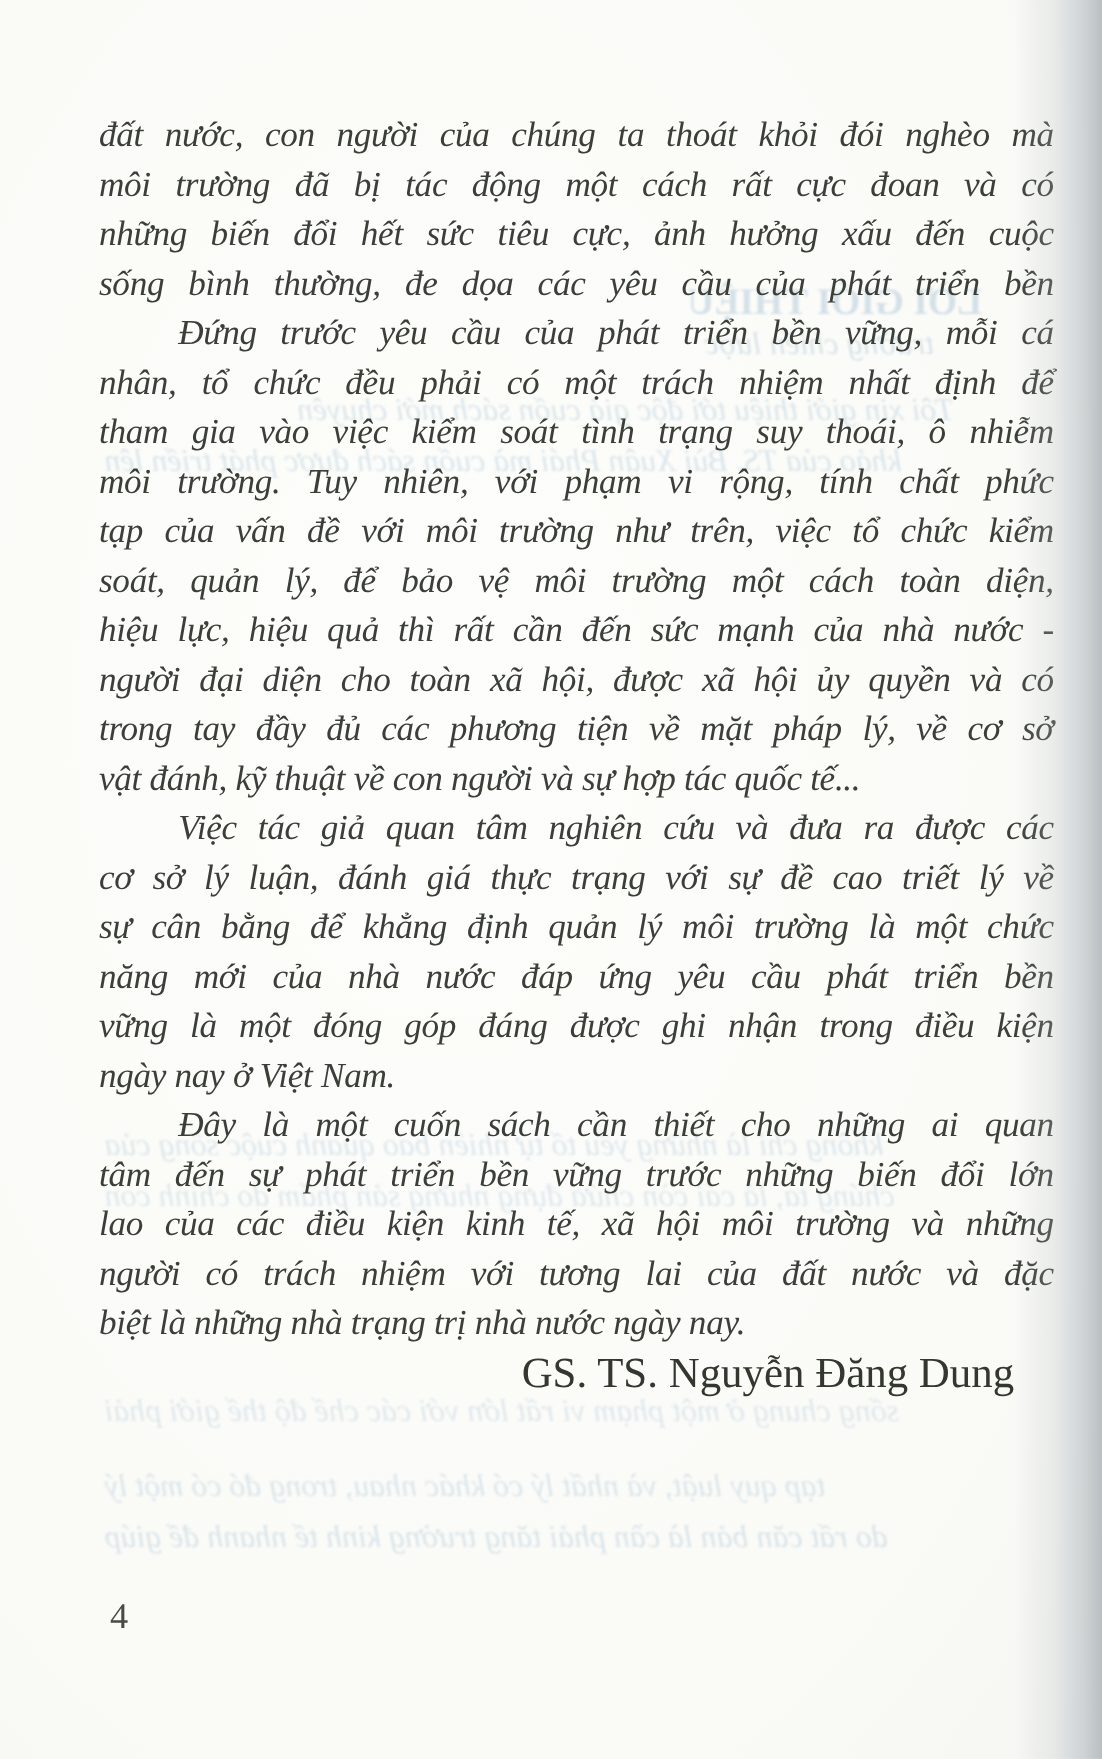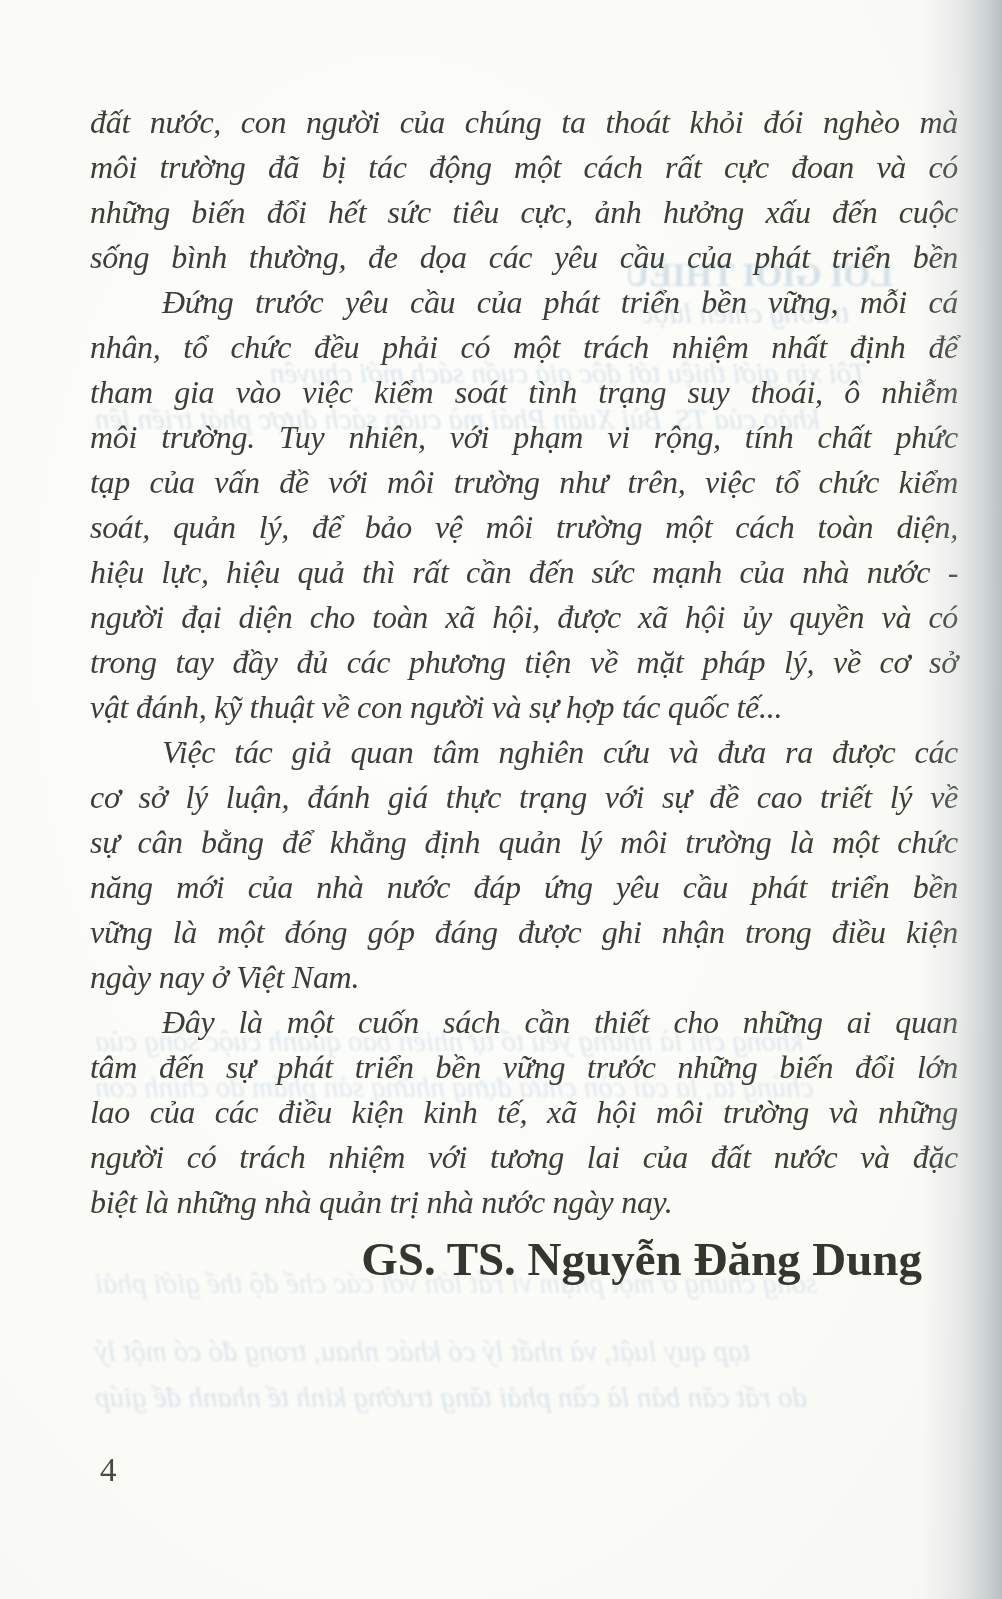--- a/index.html
+++ b/index.html
@@ -49,26 +49,25 @@
   .line {
     height: 45px;
     line-height: 45px;
     text-align: justify;
     text-align-last: justify;
     overflow: visible;
   }
   .line.indent { padding-left: 72px; }
   .line.last { text-align-last: left; }
   .signature {
-    margin-top: 10px;
     padding-right: 36px;
     text-align: right;
     font-style: normal;
-    font-weight: bold;
-    font-size: 47px;
+    font-weight: normal;
+    font-size: 39px;
     line-height: 48px;
     color: #33372e;
     letter-spacing: 0;
   }
   .page-number {
     position: absolute;
     left: 100px; top: 1448px;
     font-size: 33px;
     line-height: 45px;
     font-style: normal;
@@ -117,21 +116,21 @@
         <div class="line">sự cân bằng để khẳng định quản lý môi trường là một chức</div>
         <div class="line">năng mới của nhà nước đáp ứng yêu cầu phát triển bền</div>
         <div class="line">vững là một đóng góp đáng được ghi nhận trong điều kiện</div>
         <div class="line last">ngày nay ở Việt Nam.</div>
       </div>
       <div class="para">
         <div class="line indent">Đây là một cuốn sách cần thiết cho những ai quan</div>
         <div class="line">tâm đến sự phát triển bền vững trước những biến đổi lớn</div>
         <div class="line">lao của các điều kiện kinh tế, xã hội môi trường và những</div>
         <div class="line">người có trách nhiệm với tương lai của đất nước và đặc</div>
-        <div class="line last">biệt là những nhà quản trị nhà nước ngày nay.</div>
+        <div class="line last">biệt là những nhà trạng trị nhà nước ngày nay.</div>
       </div>
       <div class="signature">GS. TS. Nguyễn Đăng Dung</div>
     </div>
 
   <div class="page-number">4</div>
 
   <div class="edge-shading"></div>
 </div>
 
 </body></html>

